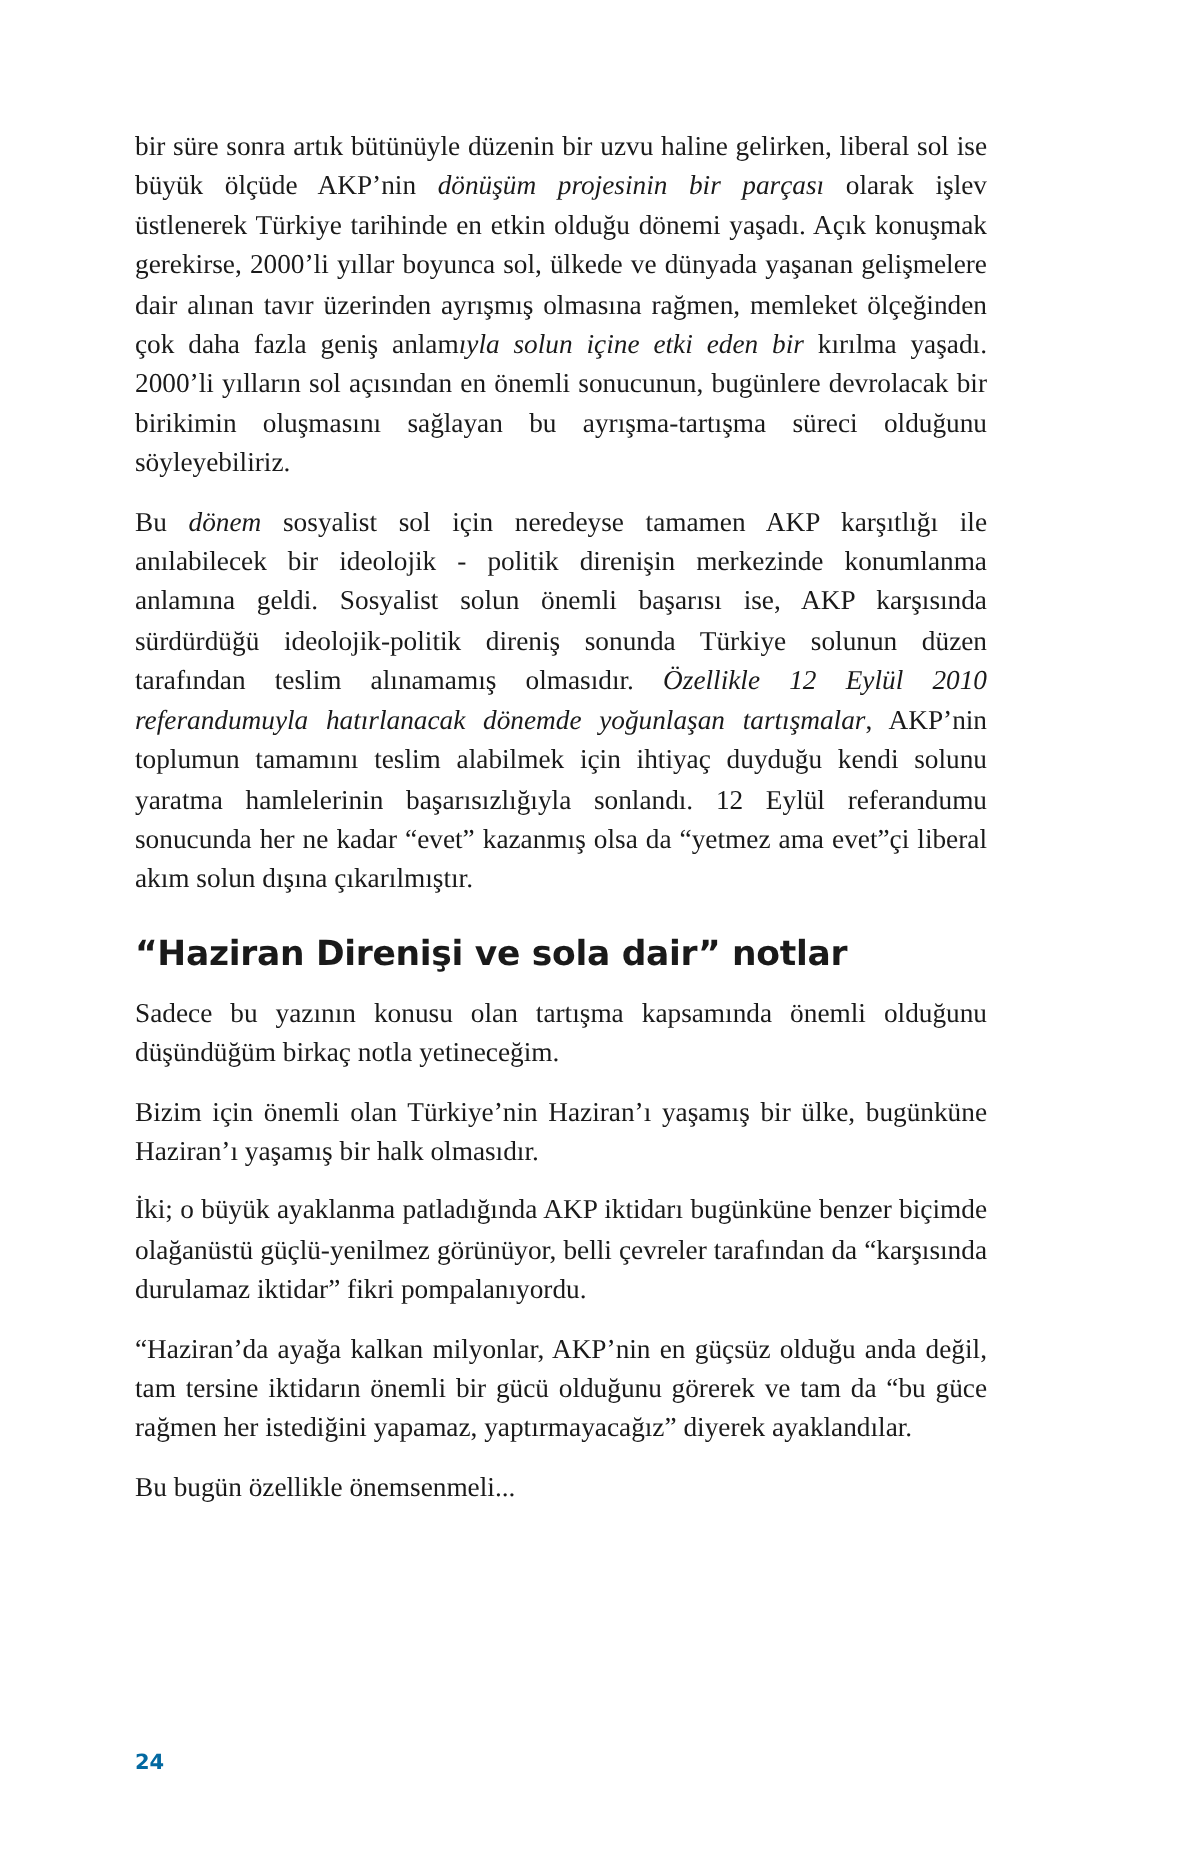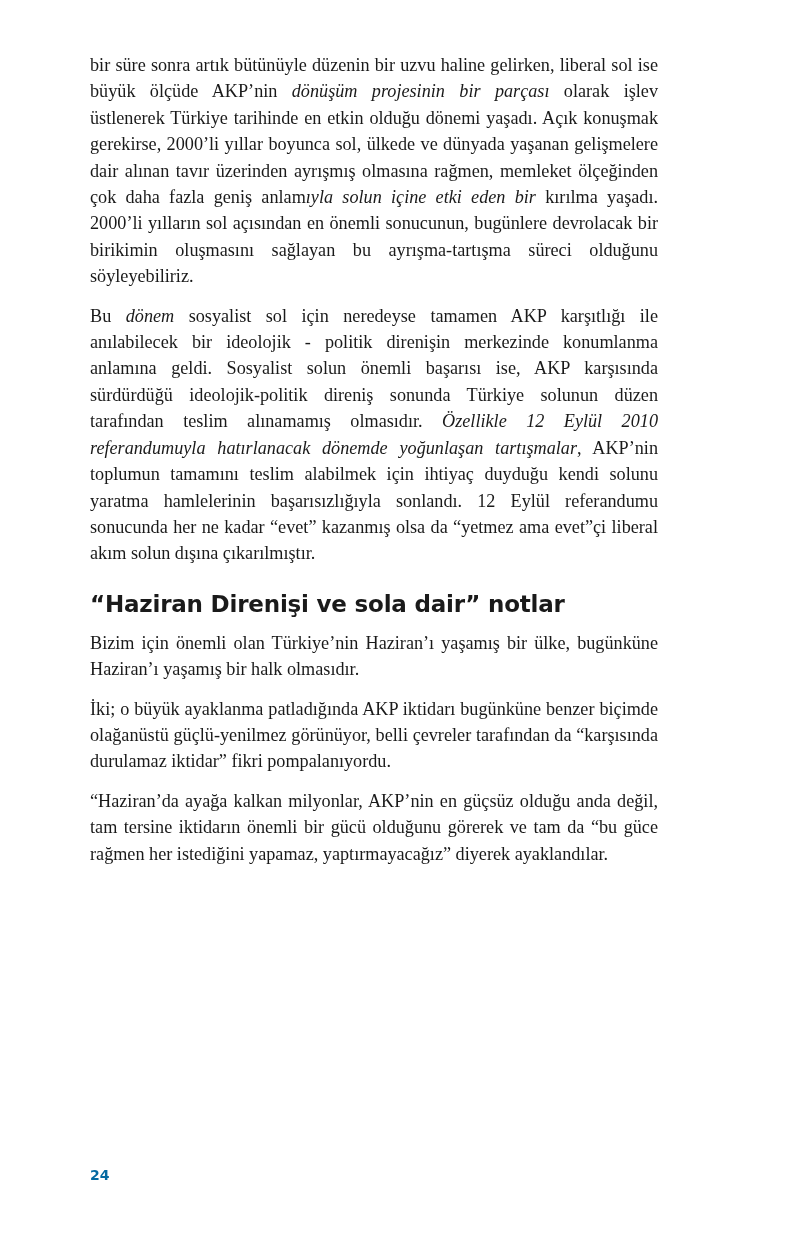--- a/index.html
+++ b/index.html
@@ -14,21 +14,21 @@
     color: #1a1a1a;
     position: relative;
     overflow: hidden;
   }
   .page {
     position: absolute;
     left: 0; top: 0;
     width: 710px;
     height: 1241px;
     box-sizing: border-box;
-    padding: 52px 140px 40px 90px;
+    padding: 84px 140px 40px 90px;
   }
   .content {
     width: 568px;
   }
   p {
     margin: 0 0 13px 0;
     font-size: 18.2px;
     line-height: 26.4px;
     text-align: justify;
     text-justify: inter-word;
@@ -63,19 +63,21 @@
 
 <div class="page">
   <div class="content">
 
     <p><span>bir süre sonra artık bütünüyle düzenin bir uzvu haline gelirken, liberal sol ise büyük ölçüde AKP’nin </span><span class="italic">dönüşüm projesinin bir parçası</span><span> olarak işlev üstlenerek Türkiye tarihinde en etkin olduğu dönemi yaşadı. Açık konuşmak gerekirse, 2000’li yıllar boyunca sol, ülkede ve dünyada yaşanan gelişmelere dair alınan tavır üzerinden ayrışmış olmasına rağmen, memleket ölçeğinden çok daha fazla geniş anlam</span><span class="italic">ıyla solun içine etki eden bir</span><span> kırılma yaşadı. 2000’li yılların sol açısından en önemli sonucunun, bugünlere devrolacak bir birikimin oluşmasını sağlayan bu ayrışma-tartışma süreci olduğunu söyleyebiliriz.</span></p>
 
     <p><span>Bu </span><span class="italic">dönem</span><span> sosyalist sol için neredeyse tamamen AKP karşıtlığı ile anılabilecek bir ideolojik - politik direnişin merkezinde konumlanma anlamına geldi. Sosyalist solun önemli başarısı ise, AKP karşısında sürdürdüğü ideolojik-politik direniş sonunda Türkiye solunun düzen tarafından teslim alınamamış olmasıdır. </span><span class="italic">Özellikle 12 Eylül 2010 referandumuyla hatırlanacak dönemde yoğunlaşan tartışmalar</span><span>, AKP’nin toplumun tamamını teslim alabilmek için ihtiyaç duyduğu kendi solunu yaratma hamlelerinin başarısızlığıyla sonlandı. 12 Eylül referandumu sonucunda her ne kadar “evet” kazanmış olsa da “yetmez ama evet”çi liberal akım solun dışına çıkarılmıştır.</span></p>
 
     <h2 class="section-heading">“Haziran Direnişi ve sola dair” notlar</h2>
 
+    <p>Sadece bu yazının konusu olan tartışma kapsamında önemli olduğunu düşündüğüm birkaç notla yetineceğim.</p>
     <p>Bizim için önemli olan Türkiye’nin Haziran’ı yaşamış bir ülke, bugünküne Haziran’ı yaşamış bir halk olmasıdır.</p>
     <p>İki; o büyük ayaklanma patladığında AKP iktidarı bugünküne benzer biçimde olağanüstü güçlü-yenilmez görünüyor, belli çevreler tarafından da “karşısında durulamaz iktidar” fikri pompalanıyordu.</p>
     <p class="italic-block">“Haziran’da ayağa kalkan milyonlar, AKP’nin en güçsüz olduğu anda değil, tam tersine iktidarın önemli bir gücü olduğunu görerek ve tam da “bu güce rağmen her istediğini yapamaz, yaptırmayacağız” diyerek ayaklandılar.</p>
+    <p class="italic-block">Bu bugün özellikle önemsenmeli...</p>
 
   </div>
   <div class="page-number">24</div>
 </div>
 
 </body></html>

